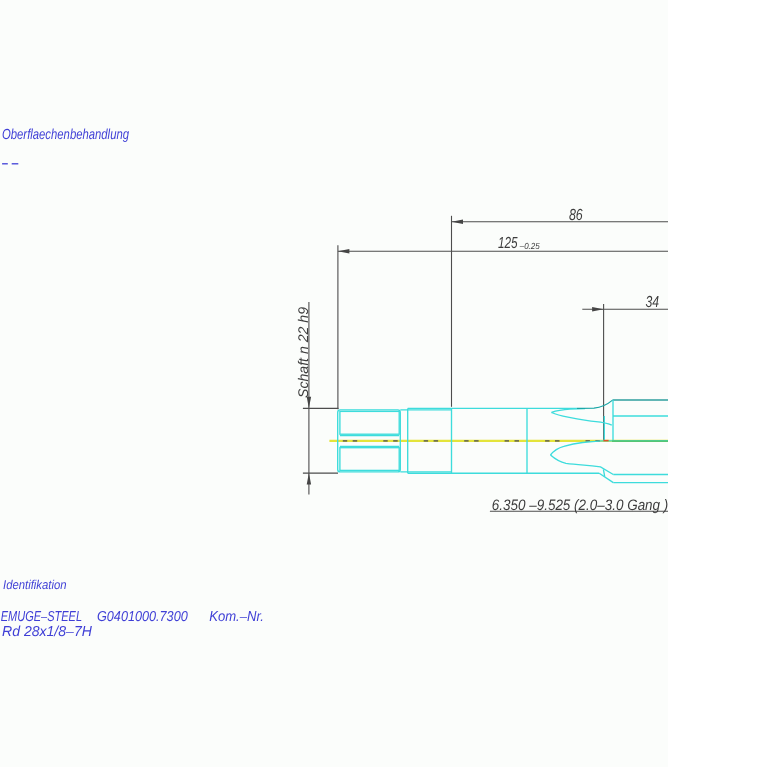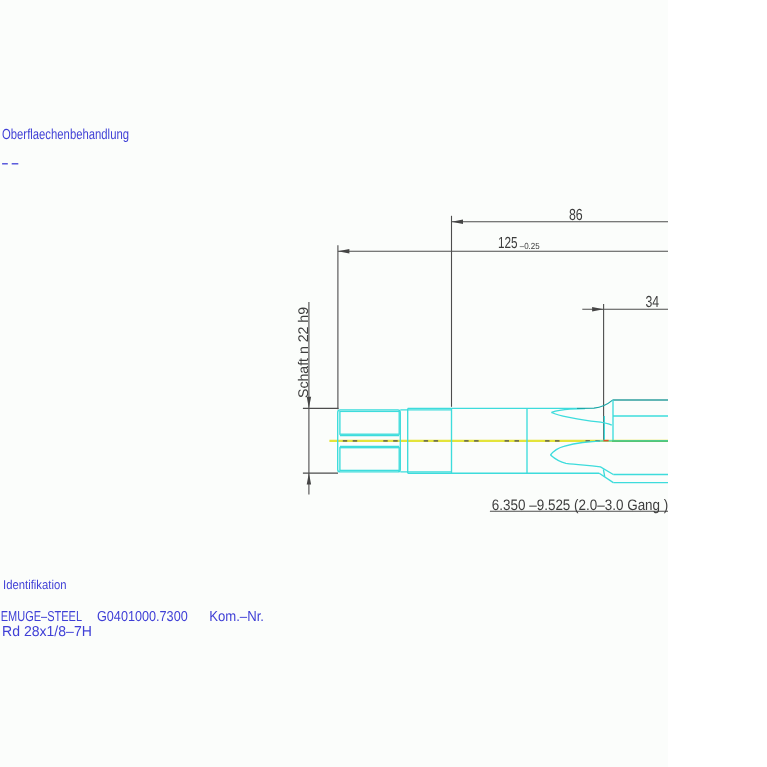--- a/index.html
+++ b/index.html
@@ -1,16 +1,16 @@
 <!DOCTYPE html>
 <html><head>
 <meta charset="utf-8">
 <style>
 html,body{margin:0;padding:0;background:#ffffff;}
-#page{width:668px;height:767px;position:relative;background:#0f766e;overflow:hidden;}
+#page{width:668px;height:767px;position:relative;background:#0f766e;overflow:hidden;font-style:italic;}
 text{font-family:"Liberation Sans", sans-serif;text-rendering:geometricPrecision;-webkit-font-smoothing:antialiased;}
 </style>
 </head>
 <body>
 <div id="page">
 <svg width="767" height="767" viewBox="0 0 767 767">
 
 <rect x="0" y="0" width="767" height="767" fill="#fbfdfb"></rect>
 
 <text x="2" y="139.4" font-size="14.6" fill="#3f3fd6" textLength="127" lengthAdjust="spacingAndGlyphs">Oberflaechenbehandlung</text>

